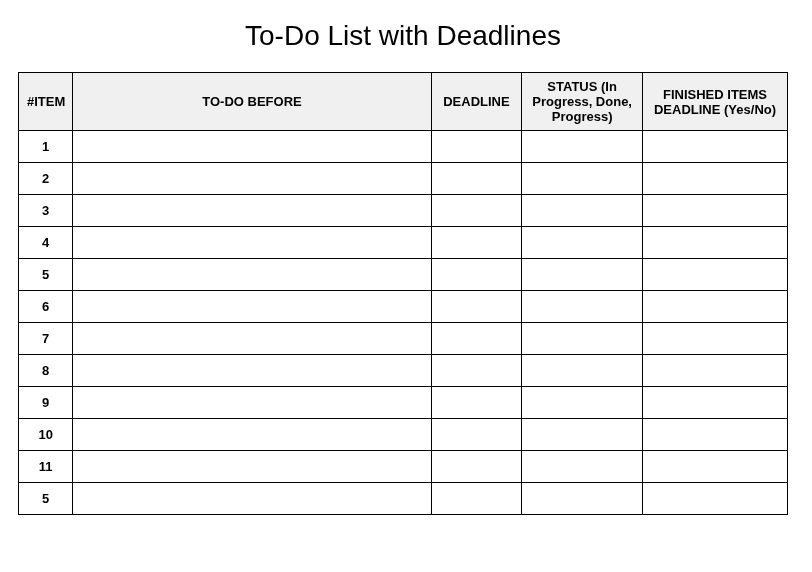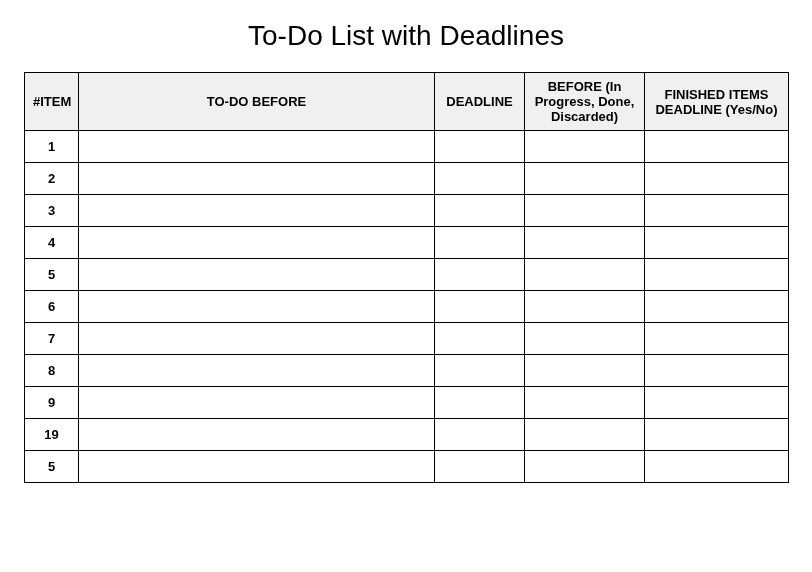--- a/index.html
+++ b/index.html
@@ -8,21 +8,21 @@
       box-sizing: border-box;
     }
     body {
       font-family: Arial, Helvetica, sans-serif;
       background: #fff;
       width: 812px;
       height: 572px;
       overflow: hidden;
     }
     .container {
-      padding: 20px 24px 0 24px;
+      padding: 20px 24px 0 18px;
     }
     .title {
       text-align: center;
       font-size: 28px;
       font-weight: 400;
       color: #000;
       margin-bottom: 20px;
     }
     table {
       width: 100%;
@@ -77,21 +77,21 @@
       <col class="col-todo">
       <col class="col-deadline">
       <col class="col-status">
       <col class="col-finished">
     </colgroup>
     <thead>
       <tr>
         <th>#ITEM</th>
         <th>TO-DO BEFORE</th>
         <th>DEADLINE</th>
-        <th>BEFORE (In Progress, Done, Discarded)</th>
+        <th>STATUS (In Progress, Done, Progress)</th>
         <th>FINISHED ITEMS DEADLINE (Yes/No)</th>
       </tr>
     </thead>
     <tbody id="table-body">
     <tr>
           <td>1</td>
           <td class="todo-cell"></td>
           <td></td>
           <td></td>
           <td></td>
@@ -146,21 +146,28 @@
           <td></td>
         </tr>
         <tr>
           <td>9</td>
           <td class="todo-cell"></td>
           <td></td>
           <td></td>
           <td></td>
         </tr>
         <tr>
-          <td>19</td>
+          <td>10</td>
+          <td class="todo-cell"></td>
+          <td></td>
+          <td></td>
+          <td></td>
+        </tr>
+        <tr>
+          <td>11</td>
           <td class="todo-cell"></td>
           <td></td>
           <td></td>
           <td></td>
         </tr>
         <tr>
           <td>5</td>
           <td class="todo-cell"></td>
           <td></td>
           <td></td>

